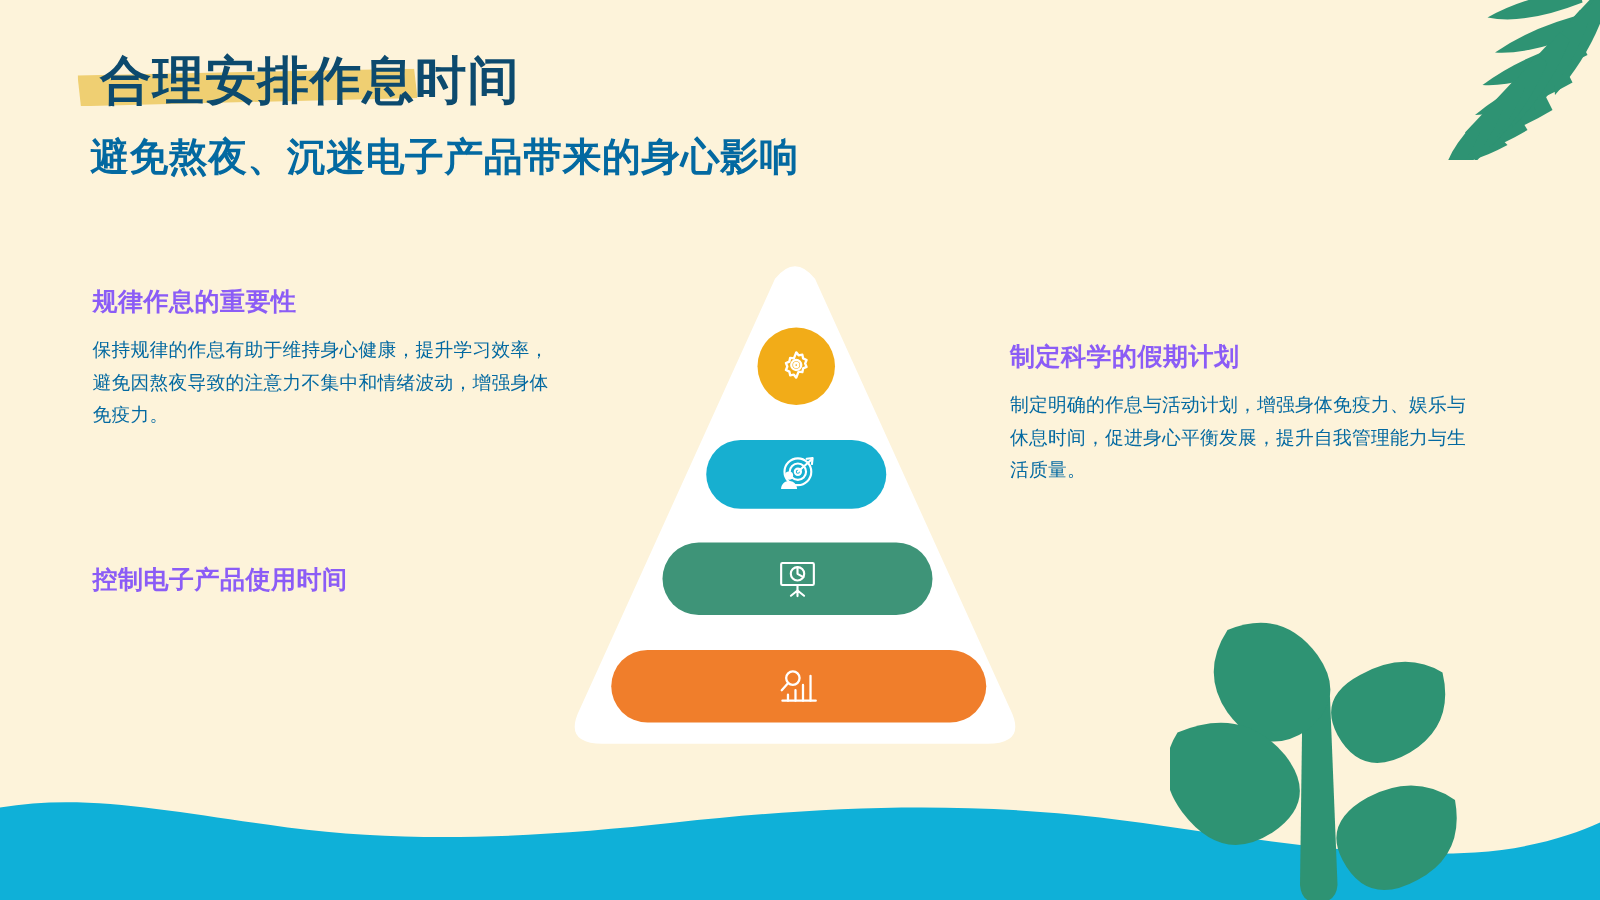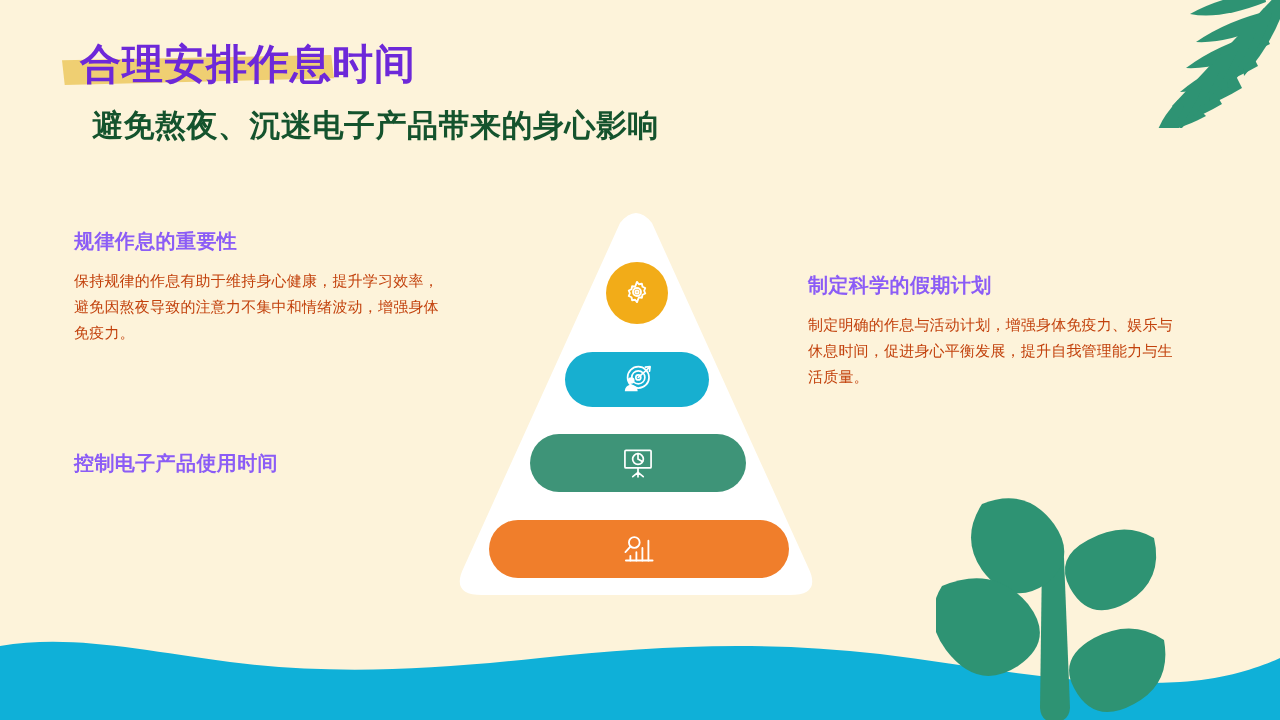--- a/index.html
+++ b/index.html
@@ -21,37 +21,37 @@
   .title-wrap { position:relative; display:inline-block; padding:0 10px 0 8px; }
   .title-brush {
     position:absolute; left:-10px; bottom:3px;
     width:272px; height:30px;
     background:#EFCF72;
     clip-path:polygon(0% 18%, 99% 0%, 100% 78%, 1% 100%);
     z-index:0;
   }
   #page-title {
     position:relative; z-index:1;
-    font-size:41px; font-weight:bold; color:#6d28d9;
+    font-size:41px; font-weight:bold; color:#0c4a6e;
     letter-spacing:1px; line-height:1.12;
   }
   #page-subtitle {
     margin-top:19px;
-    font-size:31px; font-weight:bold; color:#14532d;
-    letter-spacing:0.5px; line-height:1.2;margin-left:20px;
+    font-size:31px; font-weight:bold; color:#0369a1;
+    letter-spacing:0.5px; line-height:1.2;
   }
 
   
   .block { position:absolute; width:378px; }
   .block-title {
     font-size:20px; font-weight:bold; color:#8b5cf6;
     letter-spacing:0.4px; margin-bottom:13px;
   }
   .block-body {
-    font-size:15px; color:#c2410c; line-height:1.72; letter-spacing:0.2px;
+    font-size:15px; color:#0369a1; line-height:1.72; letter-spacing:0.2px;
   }
   #block-left-top    { left:74px;  top:228px; }
   #block-left-bottom { left:74px;  top:450px; }
   #block-right-top   { left:808px; top:228px;margin-top:44px; }
 
   
   #pyramid { position:absolute; left:450px; top:205px; width:372px; height:402px; }
   .pyr-layer {
     position:absolute; display:flex; align-items:center; justify-content:center;
   }

